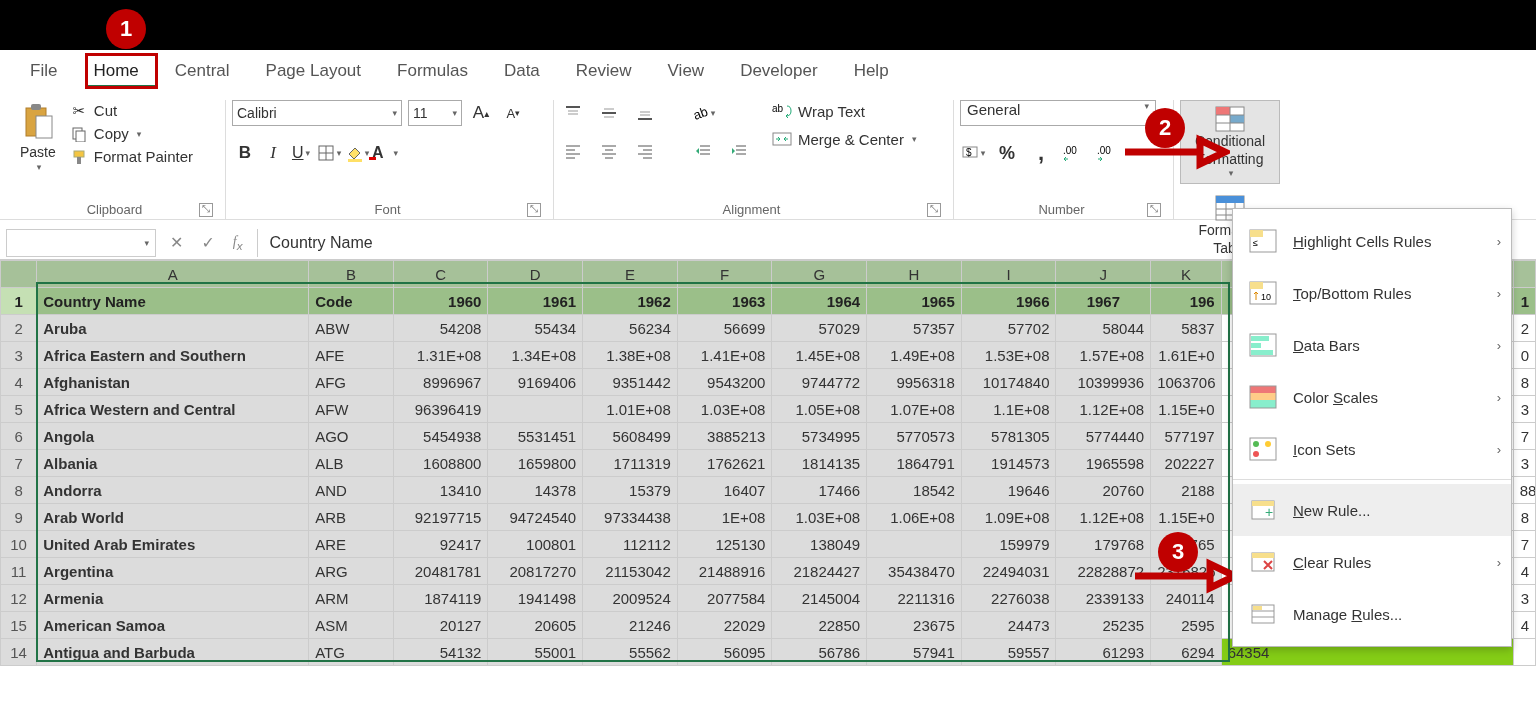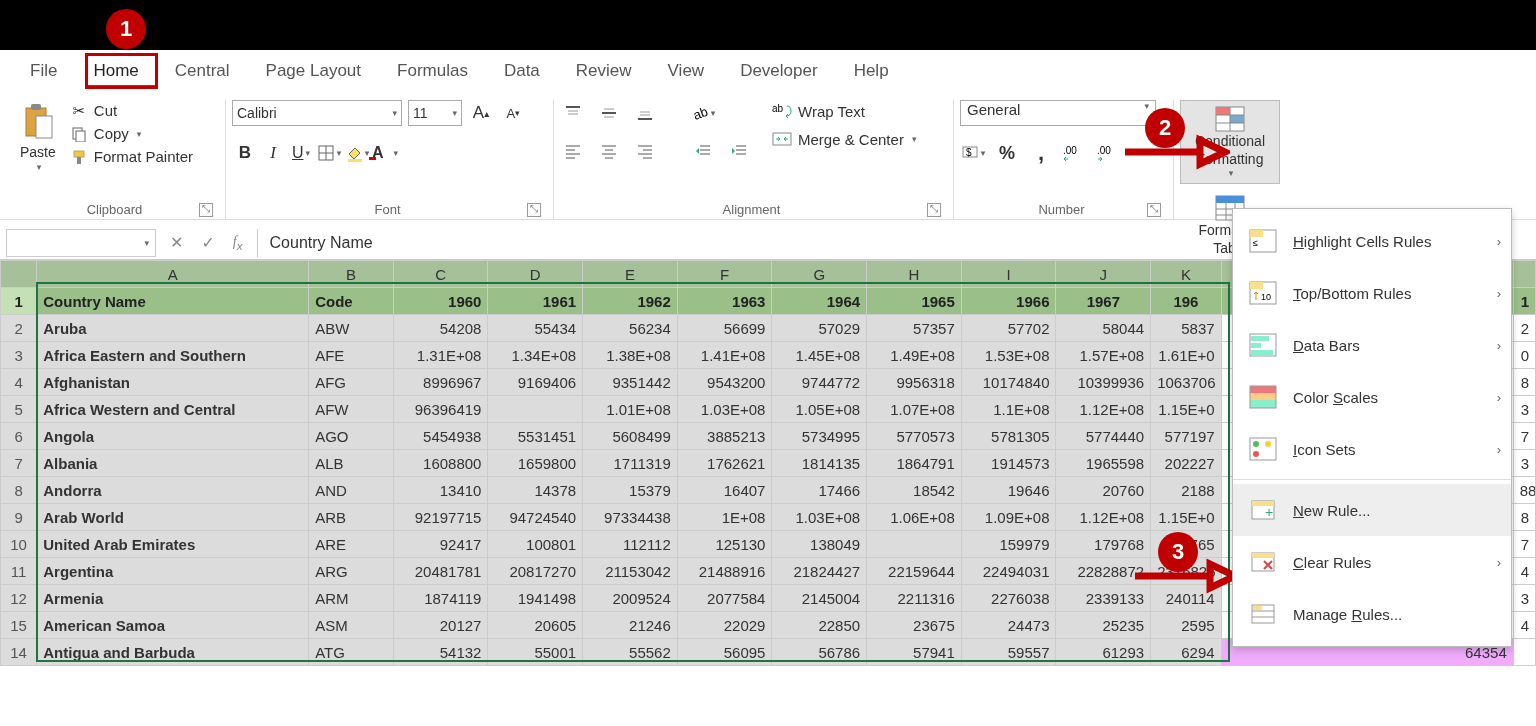--- a/index.html
+++ b/index.html
@@ -444,21 +444,21 @@
 <td style="text-align:left">Country Name</td>
 <td style="text-align:left">Code</td>
 <td style="text-align:right">1960</td>
 <td style="text-align:right">1961</td>
 <td style="text-align:right">1962</td>
 <td style="text-align:right">1963</td>
 <td style="text-align:right">1964</td>
 <td style="text-align:right">1965</td>
 <td style="text-align:right">1966</td>
 <td style="text-align:center">1967</td>
-<td style="text-align:center">196</td>
+<td style="text-align:right">196</td>
 <td></td>
           <td style="text-align:right">1</td>
 </tr>
 </tbody>
       <tbody id="data-rows">
         <tr class="data-row">
           <td class="rowhdr">2</td>
           <td class="country">Aruba</td>
           <td class="code">ABW</td>
           <td class="num">54208</td>
@@ -603,21 +603,21 @@
         </tr>
         <tr class="data-row">
           <td class="rowhdr">11</td>
           <td class="country">Argentina</td>
           <td class="code">ARG</td>
           <td class="num">20481781</td>
           <td class="num">20817270</td>
           <td class="num">21153042</td>
           <td class="num">21488916</td>
           <td class="num">21824427</td>
-          <td class="num">22159644</td>
+          <td class="num">35438470</td>
           <td class="num">22494031</td>
           <td class="num">22828872</td>
           <td class="num">2316826</td>
           <td style="background:#fff;text-align:right"></td>
           <td class="num" style="background:#fff">4</td>
         </tr>
         <tr class="data-row">
           <td class="rowhdr">12</td>
           <td class="country">Armenia</td>
           <td class="code">ARM</td>
@@ -655,21 +655,21 @@
           <td class="code">ATG</td>
           <td class="num">54132</td>
           <td class="num">55001</td>
           <td class="num">55562</td>
           <td class="num">56095</td>
           <td class="num">56786</td>
           <td class="num">57941</td>
           <td class="num">59557</td>
           <td class="num">61293</td>
           <td class="num">6294</td>
-          <td style="background:#f0abfc;text-align:right">64354</td>
+          <td style="background:#84cc16;text-align:left">64354</td>
           <td class="num" style="background:#fff"></td>
         </tr>
       </tbody>
 </table>
 <div class="selection-border" style="top:22px;left:36px;width:1194px;height:380px"></div>
 </div>
 
 <div class="cf-menu">
   <div class="cf-item">
     <span class="cf-icon">

